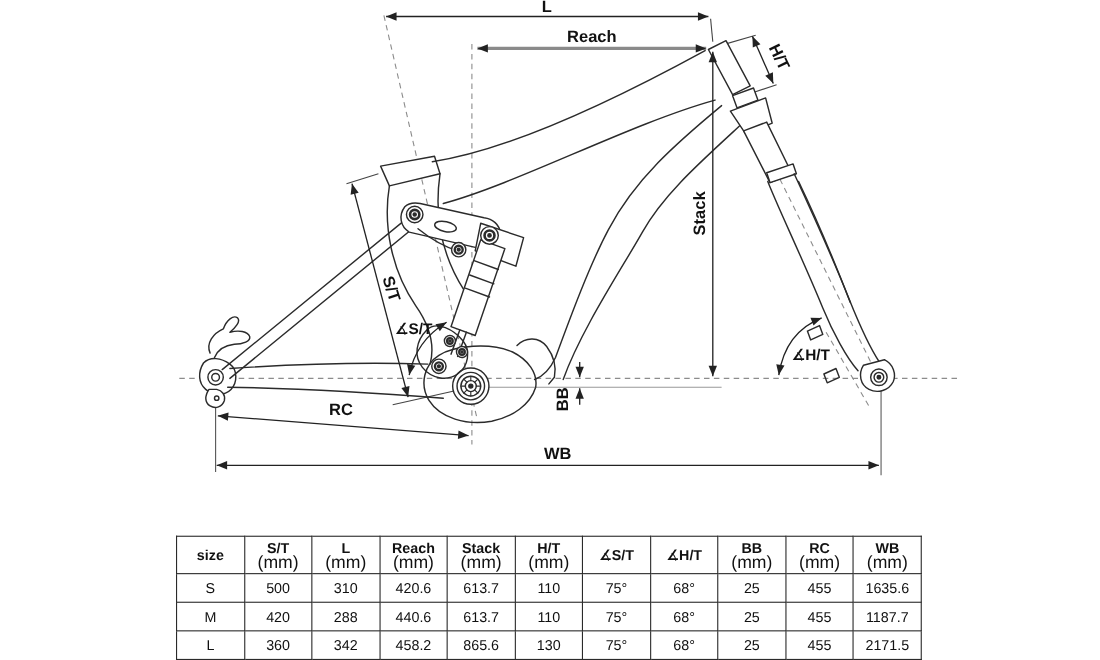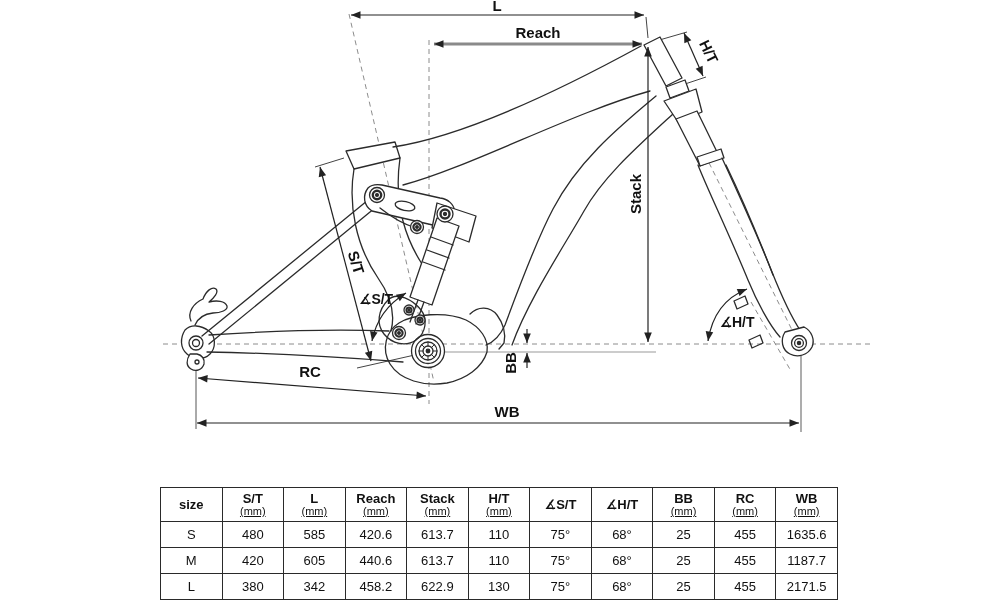--- a/index.html
+++ b/index.html
@@ -10,21 +10,21 @@
   .dimlabel{font-size:15px;font-weight:bold;}
   .anglelabel{font-size:14px;font-weight:bold;}
   
   #geo-table{position:absolute;left:160px;top:487px;width:678px;border-collapse:collapse;
              table-layout:fixed;background:#fff;}
   #geo-table th,#geo-table td{border:1.5px solid #2a2a2a;text-align:center;vertical-align:middle;
              padding:0;font-size:13px;}
   #geo-table thead th{height:33px;font-weight:bold;}
   #geo-table tbody td{height:25px;font-weight:normal;}
   .th-label{font-size:13px;font-weight:bold;line-height:14px;}
-  .th-unit{font-size:11px;font-weight:normal;line-height:11px;text-decoration:underline;}
+  .th-unit{font-size:16px;font-weight:normal;line-height:11px;}
 </style>
 </head>
 <body>
 
 <div id="page">
 
 <svg id="drawing" width="1000" height="600" viewBox="0 0 1000 600">
   <defs>
     <marker id="arr" markerUnits="userSpaceOnUse" markerWidth="12" markerHeight="12" viewBox="0 0 12 12" refX="10.5" refY="6" orient="auto-start-reverse">
       <path d="M1,2.2 L10.5,6 L1,9.8 Z" fill="#222"></path>
@@ -242,50 +242,50 @@
           </th>
           <th>
             <div class="th-label">WB</div>
             <div class="th-unit">(mm)</div>
           </th>
         </tr>
   </thead>
   <tbody>
         <tr>
           <td>S</td>
-          <td>480</td>
-          <td>585</td>
+          <td>500</td>
+          <td>310</td>
           <td>420.6</td>
           <td>613.7</td>
           <td>110</td>
           <td>75°</td>
           <td>68°</td>
           <td>25</td>
           <td>455</td>
           <td>1635.6</td>
         </tr>
         <tr>
           <td>M</td>
           <td>420</td>
-          <td>605</td>
+          <td>288</td>
           <td>440.6</td>
           <td>613.7</td>
           <td>110</td>
           <td>75°</td>
           <td>68°</td>
           <td>25</td>
           <td>455</td>
           <td>1187.7</td>
         </tr>
         <tr>
           <td>L</td>
-          <td>380</td>
+          <td>360</td>
           <td>342</td>
           <td>458.2</td>
-          <td>622.9</td>
+          <td>865.6</td>
           <td>130</td>
           <td>75°</td>
           <td>68°</td>
           <td>25</td>
           <td>455</td>
           <td>2171.5</td>
         </tr>
       </tbody>
 </table>
 

